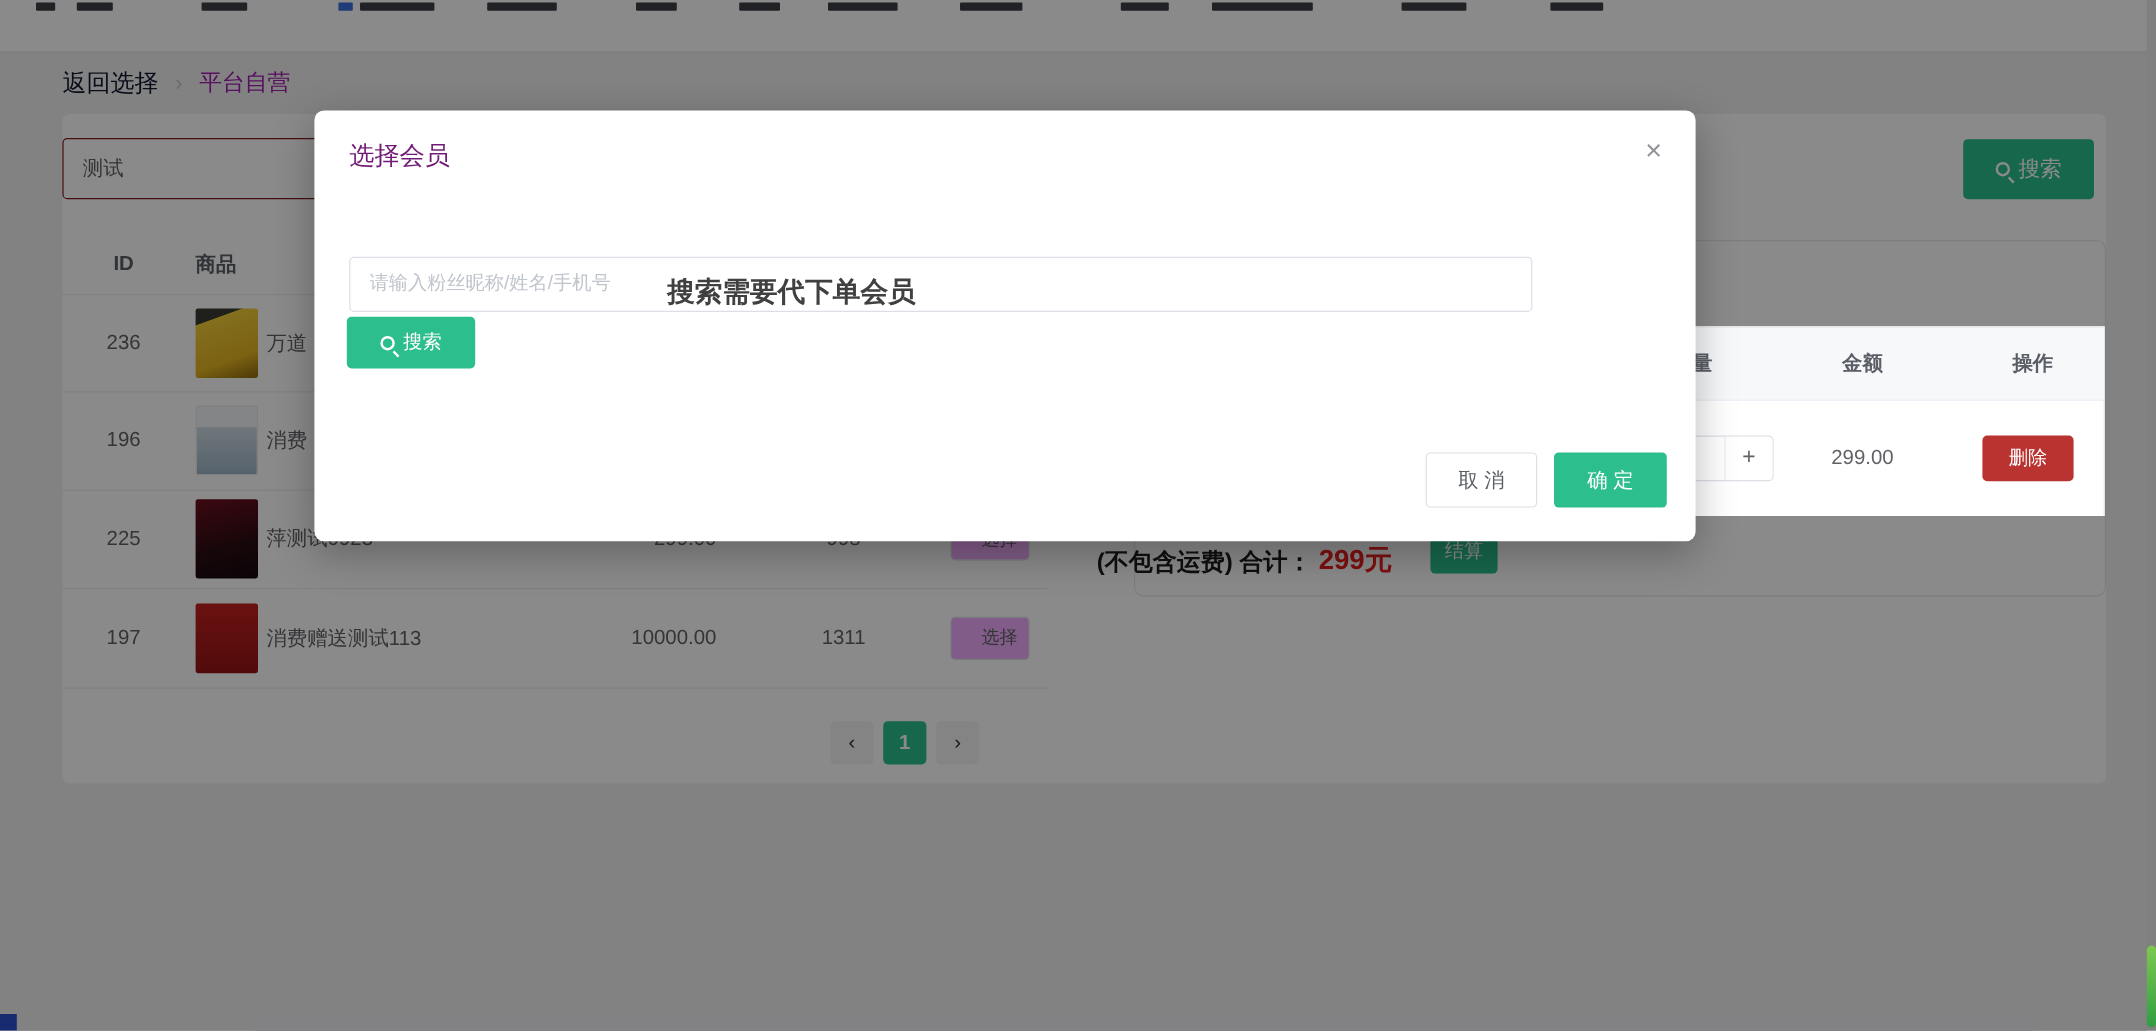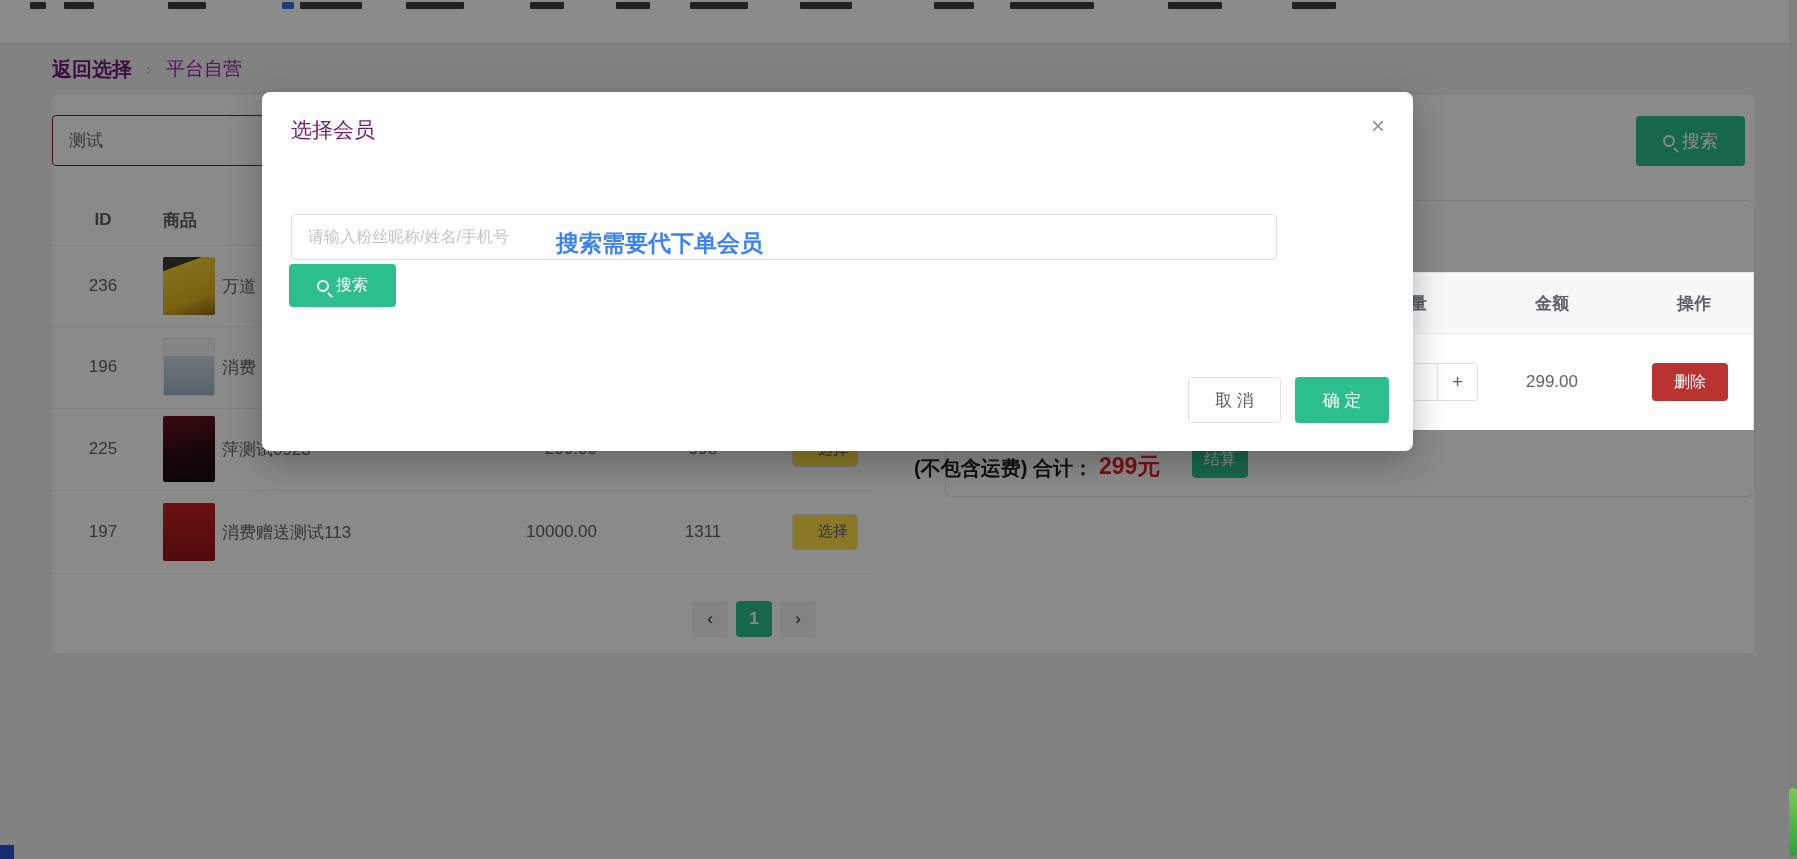--- a/index.html
+++ b/index.html
@@ -9,21 +9,21 @@
     background:#f0f1f3; font-family:"Liberation Sans","DejaVu Sans",sans-serif;
     color:#606266;
   }
   
   .topnav { position:absolute; left:0; top:0; width:1797px; height:44px;
     background:#fff; border-bottom:1px solid #e2e2e2; }
   .dash { position:absolute; top:2px; height:7px; background:#3c3f45; border-radius:1px; }
   .dash.blue { background:#3b6fe0; }
   .breadcrumb { position:absolute; left:52px; top:56px; height:26px;
     display:flex; align-items:center; gap:14px; }
-  .bc-back { font-size:20px; font-weight:bold; color:#701a75; cursor:pointer; }
+  .bc-back { font-size:20px; font-weight:normal; color:#0f172a; cursor:pointer; }
   .bc-sep { font-size:18px; color:#c0c4cc; }
   .bc-cur { font-size:19px; color:#a21caf; }
   .card { position:absolute; left:52px; top:95px; width:1703px; height:558px;
     background:#fff; border-radius:6px; }
   .kw-input { position:absolute; left:52px; top:115px; width:270px; height:51px;
     border:1px solid #7f1d1d; border-radius:4px; padding:0 16px; font-size:17px;
     color:#606266; background:#fff; outline:none; }
   .btn { display:flex; align-items:center; justify-content:center;
     border:none; border-radius:4px; cursor:pointer; font-family:inherit; }
   .btn.green { background:#2cbe8d; color:#fff; }
@@ -44,21 +44,21 @@
   .cell.price { left:425px; width:120px; text-align:right; }
   .cell.stock { left:616px; width:70px;  text-align:center; }
   .pimg { position:absolute; left:111px; top:50%; transform:translateY(-50%);
     width:52px; height:58px; border-radius:2px; }
   .img0 { background:linear-gradient(150deg,#f6d43c 55%,#2c2b26 56%),#f6d43c;
           background:linear-gradient(160deg,#3a3a35 18%,#f2ce37 19%,#e4b422 70%,#8c6a0d 100%); }
   .img1 { background:linear-gradient(180deg,#f4f6f8 30%,#cfdbe4 31%,#9fb6c6 100%); border:1px solid #e8eaec; }
   .img2 { height:66px; background:linear-gradient(165deg,#6e0f1e 0%,#2a0d13 60%,#14090c 100%); }
   .img3 { background:linear-gradient(180deg,#c42020 0%,#961414 100%); }
   .select-btn { position:absolute; left:740px; top:50%; transform:translateY(-50%);
-    width:66px; height:36px; background:#fde047; border:1px solid #dcdfe6; border-radius:4px;
+    width:66px; height:36px; background:#f0abfc; border:1px solid #dcdfe6; border-radius:4px;
     font-size:15px; color:#606266; cursor:pointer;padding-left:16px; }
   
   .pg { position:absolute; top:601px; width:36px; height:36px; border-radius:4px;
     display:flex; align-items:center; justify-content:center; font-size:17px;
     background:#f4f4f5; color:#303133; cursor:pointer; }
   .pg.active { background:#2cbe8d; color:#fff; font-weight:bold; }
   
   .panel { position:absolute; left:945px; top:200px; width:810px; height:297px;
     background:#fff; border:1px solid #e6e8eb; border-radius:8px; }
   .sum-row { position:absolute; left:914px; top:430px; height:52px;
@@ -94,21 +94,21 @@
     background:#fff; border-radius:8px; z-index:60;
     box-shadow:0 10px 34px rgba(0,0,0,0.28); }
   .m-title { position:absolute; left:29px; top:24px; font-size:21px; color:#701a75; }
   .m-close { position:absolute; left:1100px; top:18px; width:32px; height:32px;
     background:none; border:none; font-size:24px; color:#909399; cursor:pointer; line-height:32px; }
   .m-input { position:absolute; left:29px; top:122px; width:986px; height:46px;
     border:1px solid #dcdfe6; border-radius:4px; padding:0 16px; font-size:16px;
     color:#606266; outline:none; }
   .m-input::placeholder { color:#c0c4cc; }
   .m-annotation { position:absolute; left:294px; top:136px; font-size:23px;
-    font-weight:bold; color:#3b82f6; }
+    font-weight:bold; color:#404040; }
   .m-search { position:absolute; left:27px; top:172px; width:107px; height:43px; font-size:16px; }
   .m-cancel { position:absolute; left:926px; top:285px; width:93px; height:46px;
     background:#fff; border:1px solid #dcdfe6; border-radius:4px; font-size:17px;
     color:#5a5e66; cursor:pointer; }
   .m-confirm { position:absolute; left:1033px; top:285px; width:94px; height:46px; font-size:17px; }
   
   .scroll-thumb { position:absolute; left:1789px; top:788px; width:8px; height:68px;
     background:linear-gradient(180deg,#7ec850,#2f9e44); border-radius:4px; z-index:70; }
 </style>
 </head>

